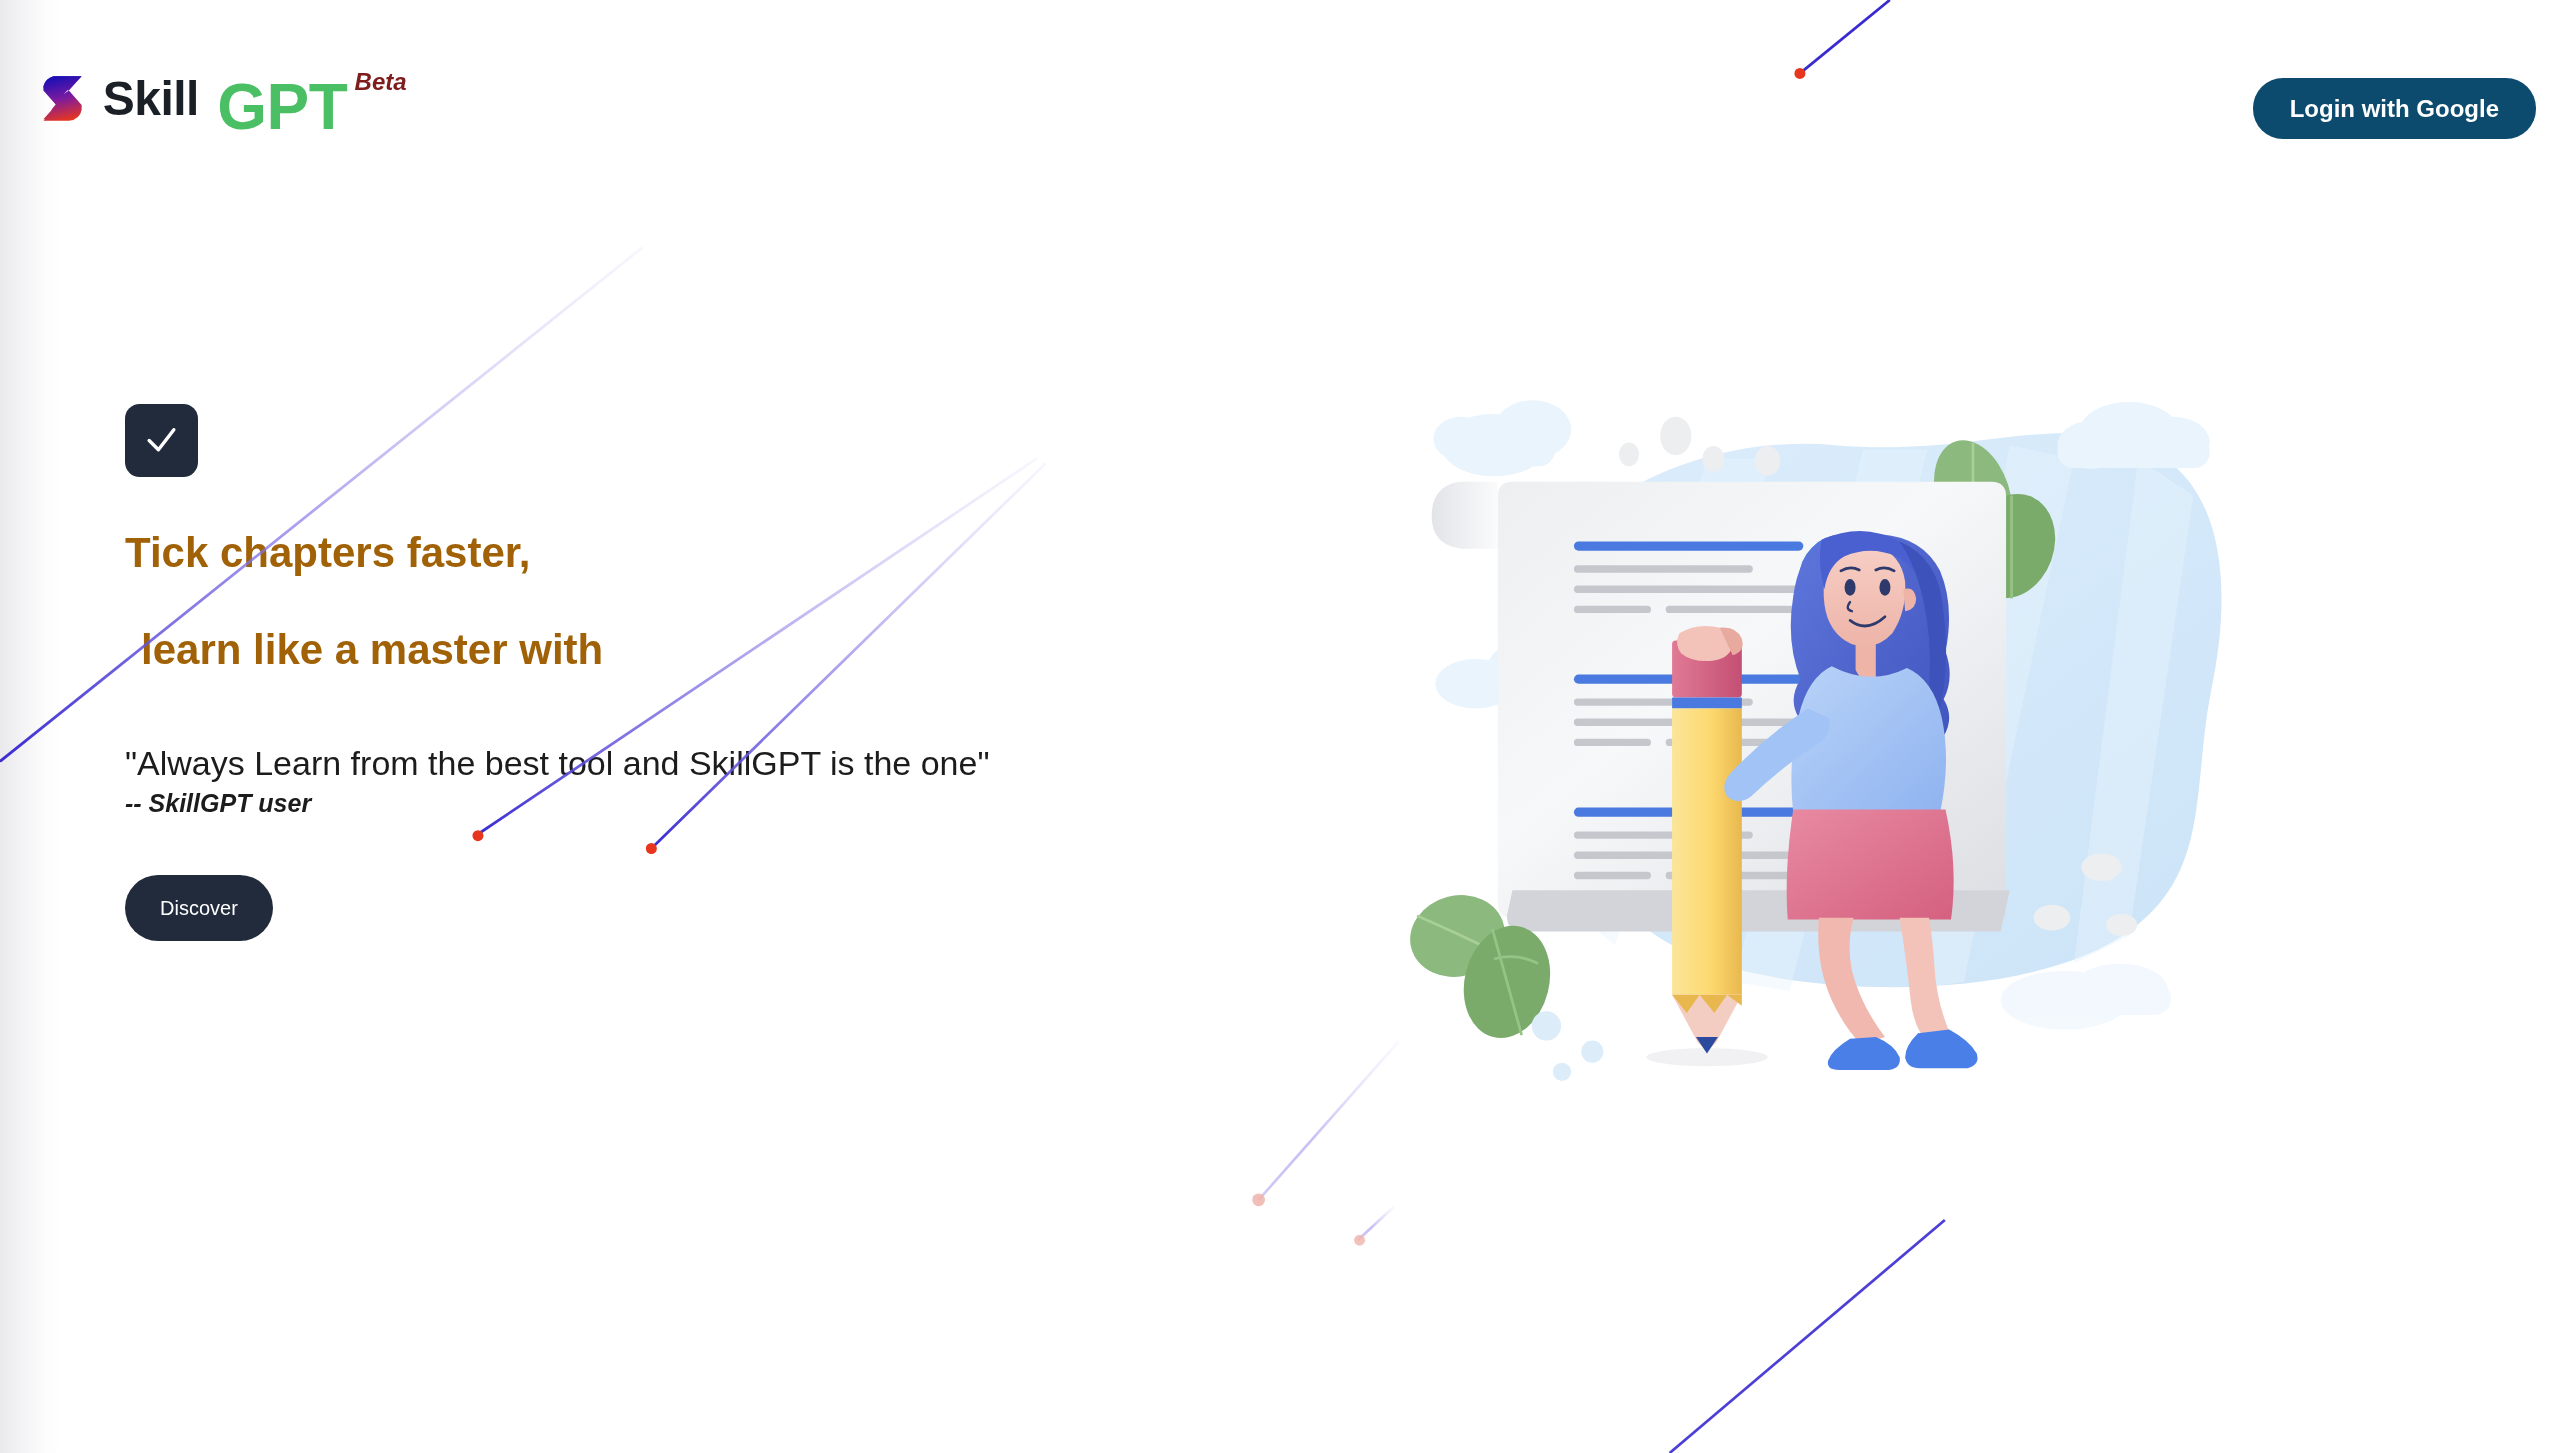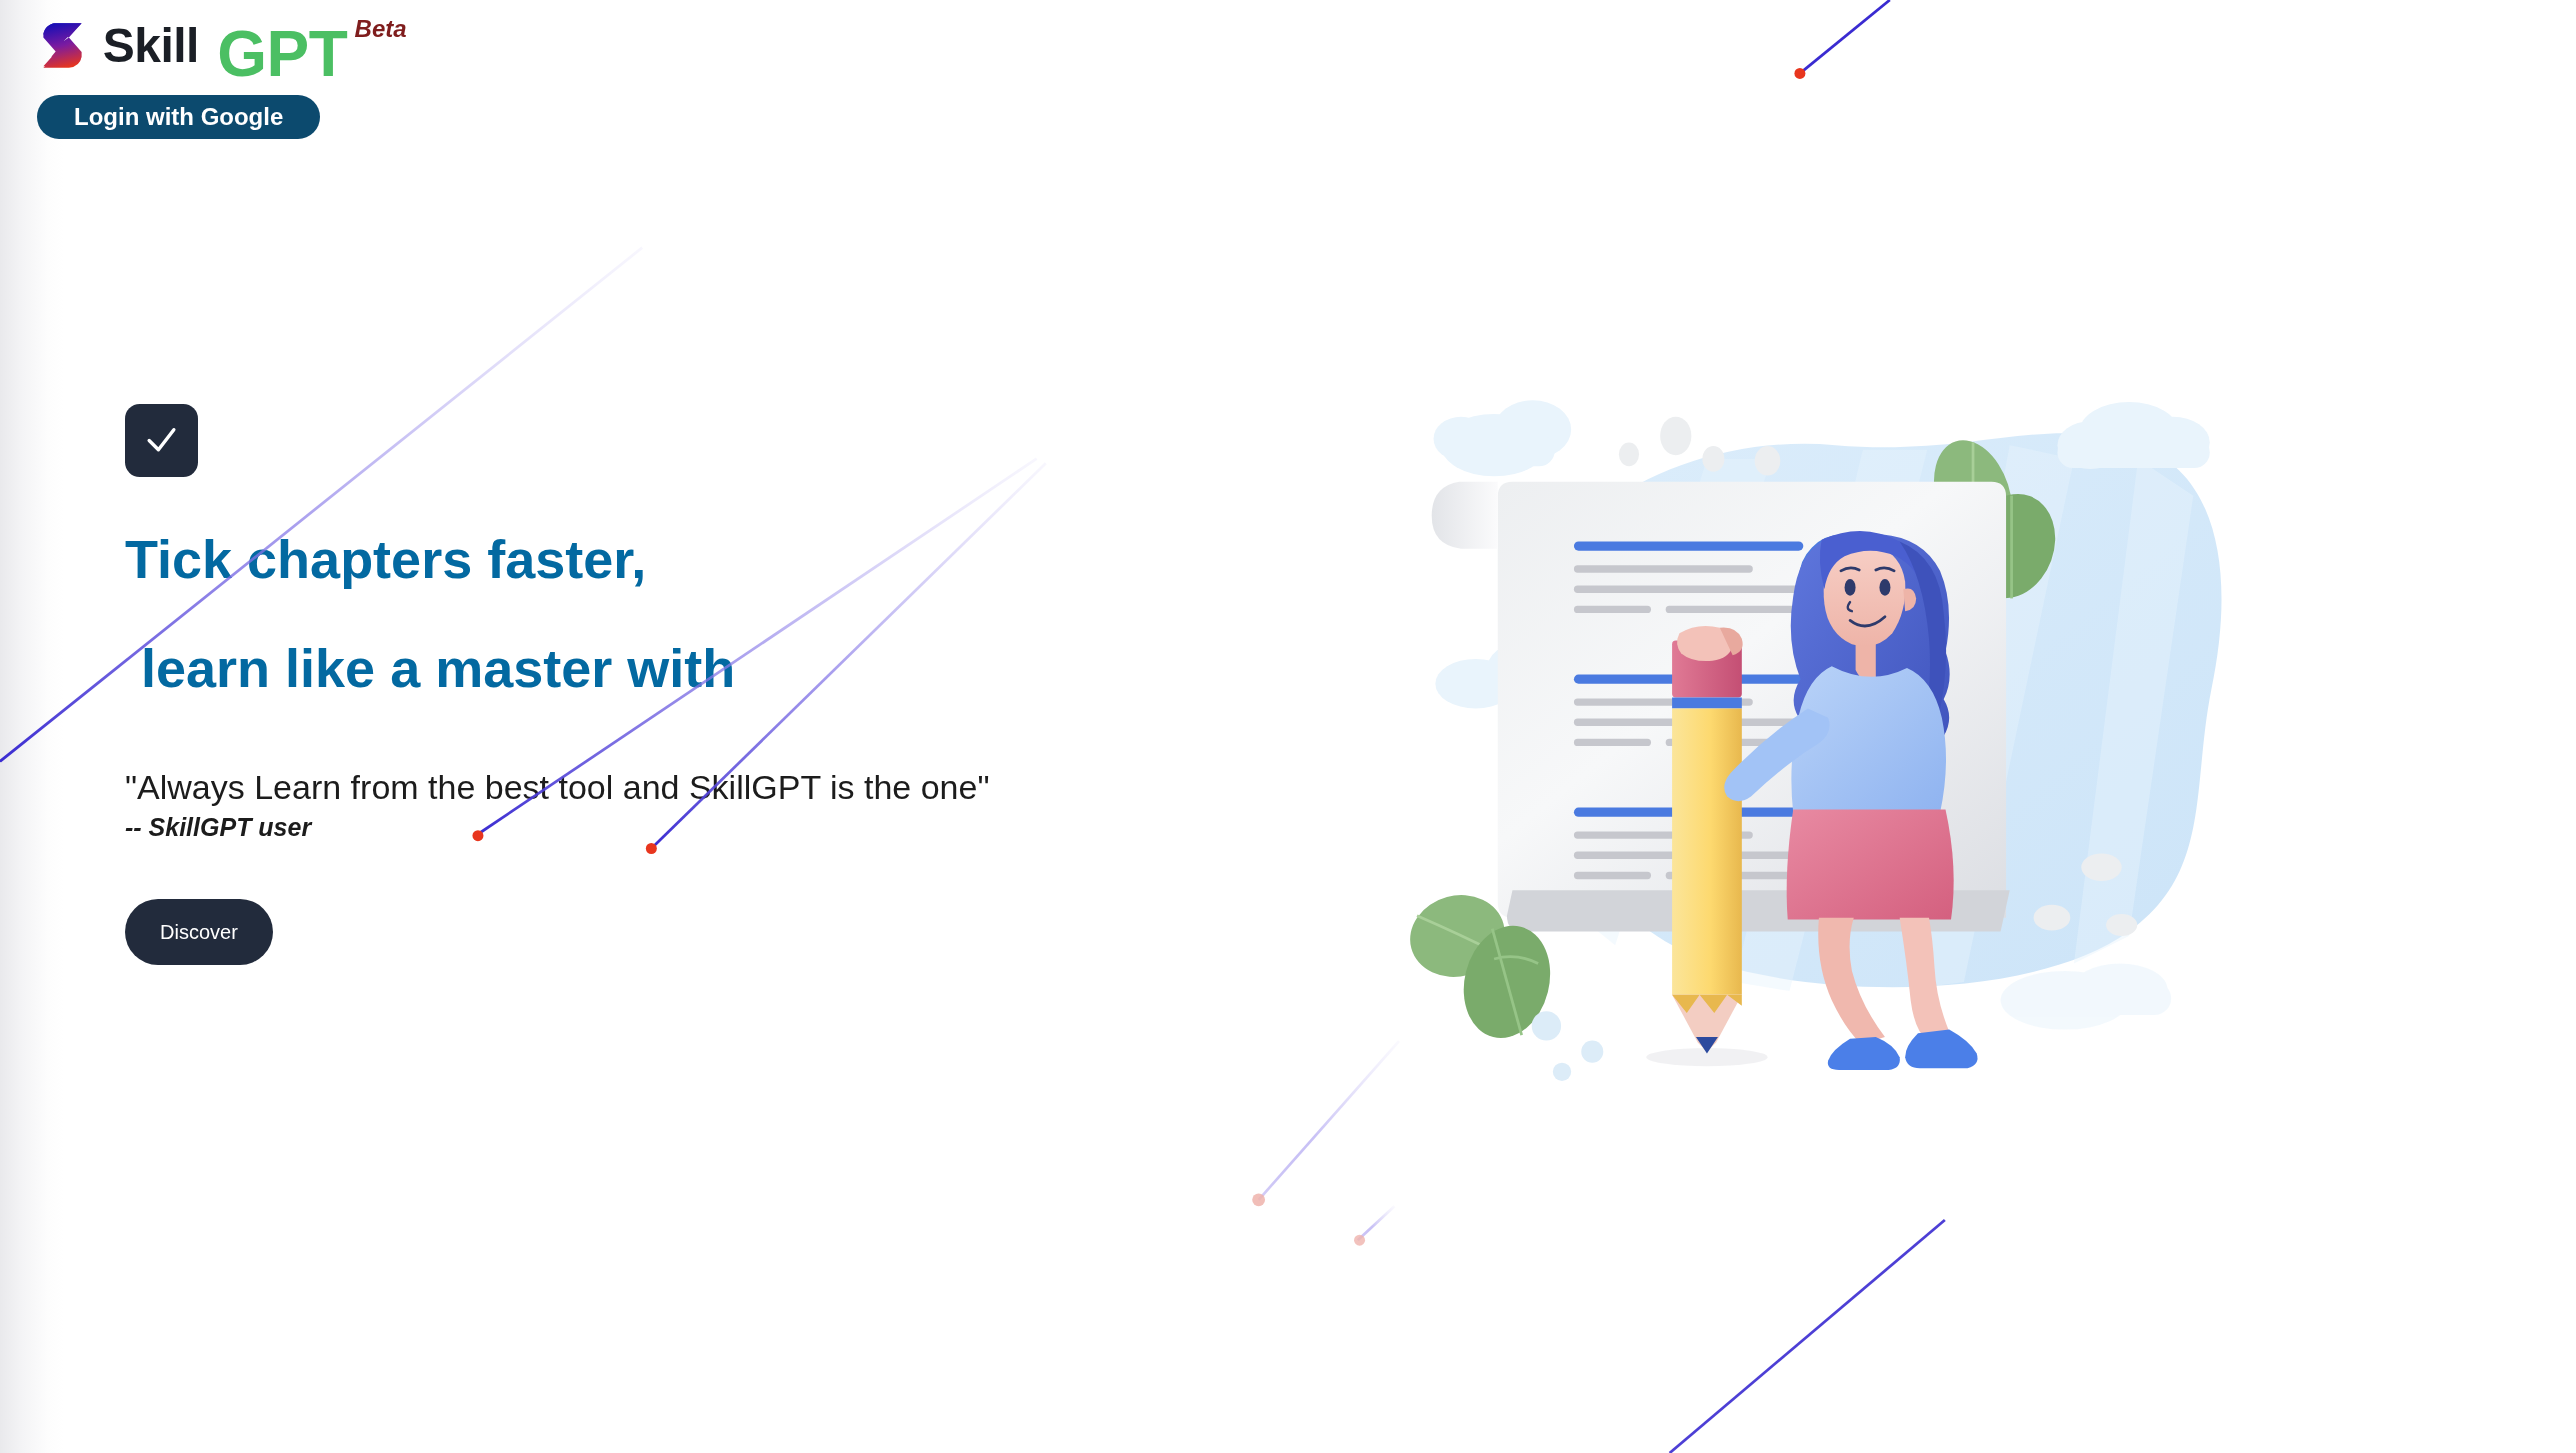--- a/index.html
+++ b/index.html
@@ -14,22 +14,22 @@
   
   .left-edge-shade {
     position:absolute; left:0; top:0; width:64px; height:100%;
     background:linear-gradient(to right,#e9e9ec 0%,#f4f4f6 35%,#fdfdfd 75%,#fff 100%);
     pointer-events:none;
   }
 
   
   .header {
     position:absolute; top:0; left:0; width:100%; height:139px;
-    display:flex; align-items:flex-start; justify-content:space-between;
-    padding:0 40px 0 37px; z-index:40;flex-direction:column;
+    display:flex; align-items:flex-end; justify-content:space-between;
+    padding:0 40px 0 37px; z-index:40;
   }
   .brand { display:flex; align-items:flex-start; gap:0; }
   .logo-mark { width:51px; height:51px; margin-top:20px; flex:none; }
   .brand-words { display:flex; align-items:flex-start; margin-left:14.7px; margin-top:22px; }
   .brand-skill { font-size:48px; font-weight:bold; color:#1b1f26; letter-spacing:-0.5px; line-height:1; }
   .brand-gpt { font-size:64px; font-weight:bold; color:#4bbf63; letter-spacing:-0.5px; line-height:1; margin-left:18.3px; }
   .brand-beta { font-size:24px; font-weight:bold; color:#7f1d1d; line-height:1; margin-left:7.3px; margin-top:-5.5px;font-style:italic; }
 
   .login-btn {
     background:#0c4a6e; color:#fff; border:none; cursor:pointer;
@@ -44,21 +44,21 @@
     position:absolute; left:125px; top:404px; width:1101px; z-index:30;
   }
   .tick-box {
     width:73px; height:73px; border-radius:14.7px; background:#222b3c;
     display:flex; align-items:center; justify-content:center;
   }
   .tick-box svg { width:37px; height:37px; }
 
   .headline {
     margin-top:55px;
-    font-size:54px; font-weight:bold; color:#0369a1; line-height:1.0;
+    font-size:42px; font-weight:bold; color:#a16207; line-height:1.0;
   }
   .headline .l2 { display:block; margin-top:55px;margin-left:16px; }
 
   .quote {
     margin-top:73px;
     font-size:34px; color:#1c1c1c; font-weight:normal; line-height:1.15;
   }
   .quote-attr {
     margin-top:6.4px;
     font-size:25px; font-style:italic; font-weight:bold; color:#1c1c1c;

